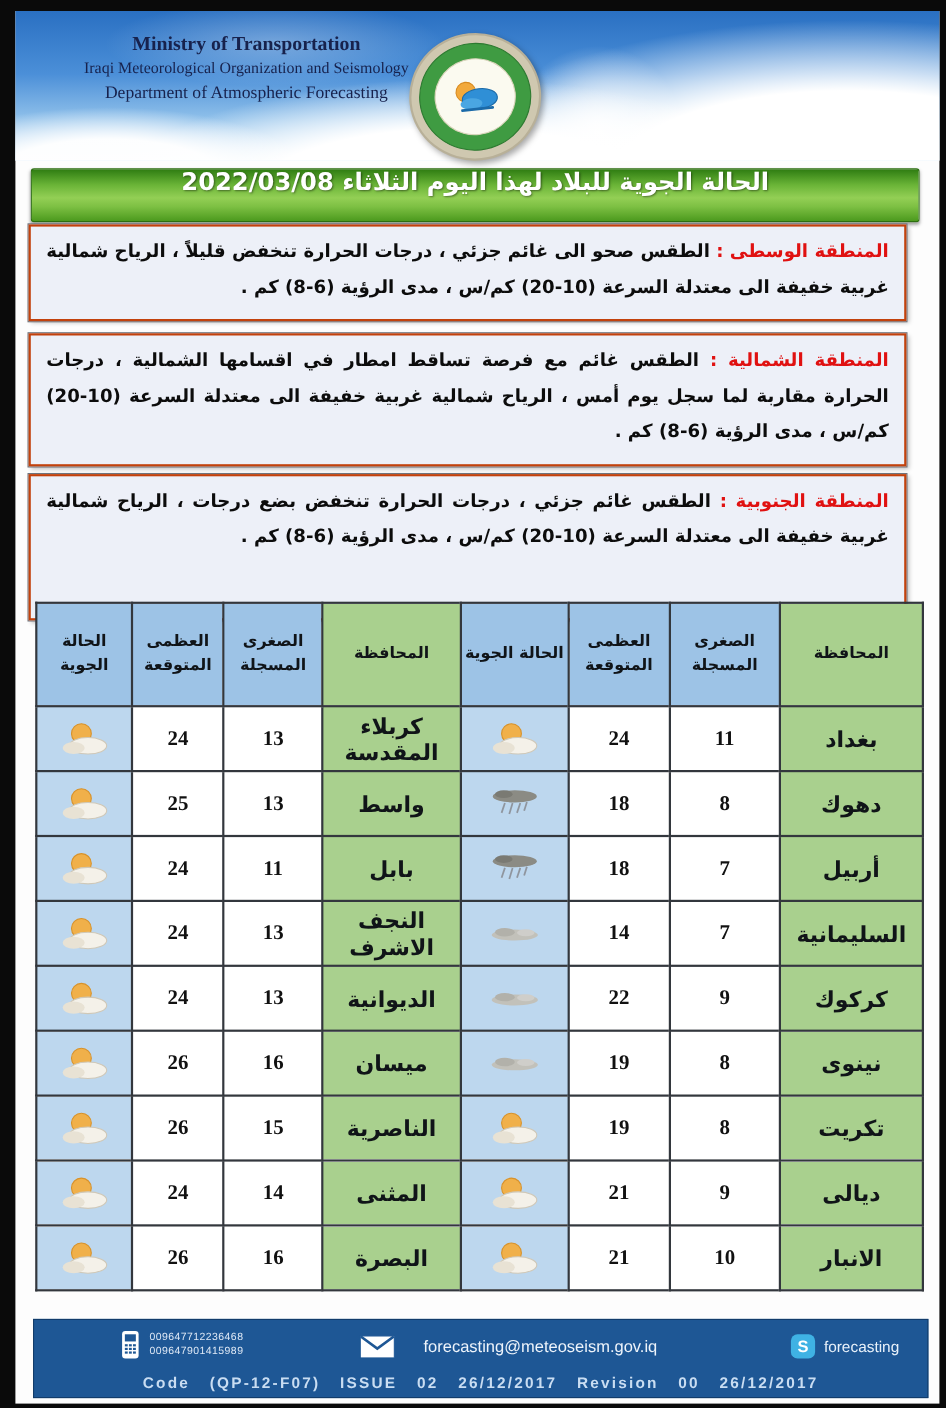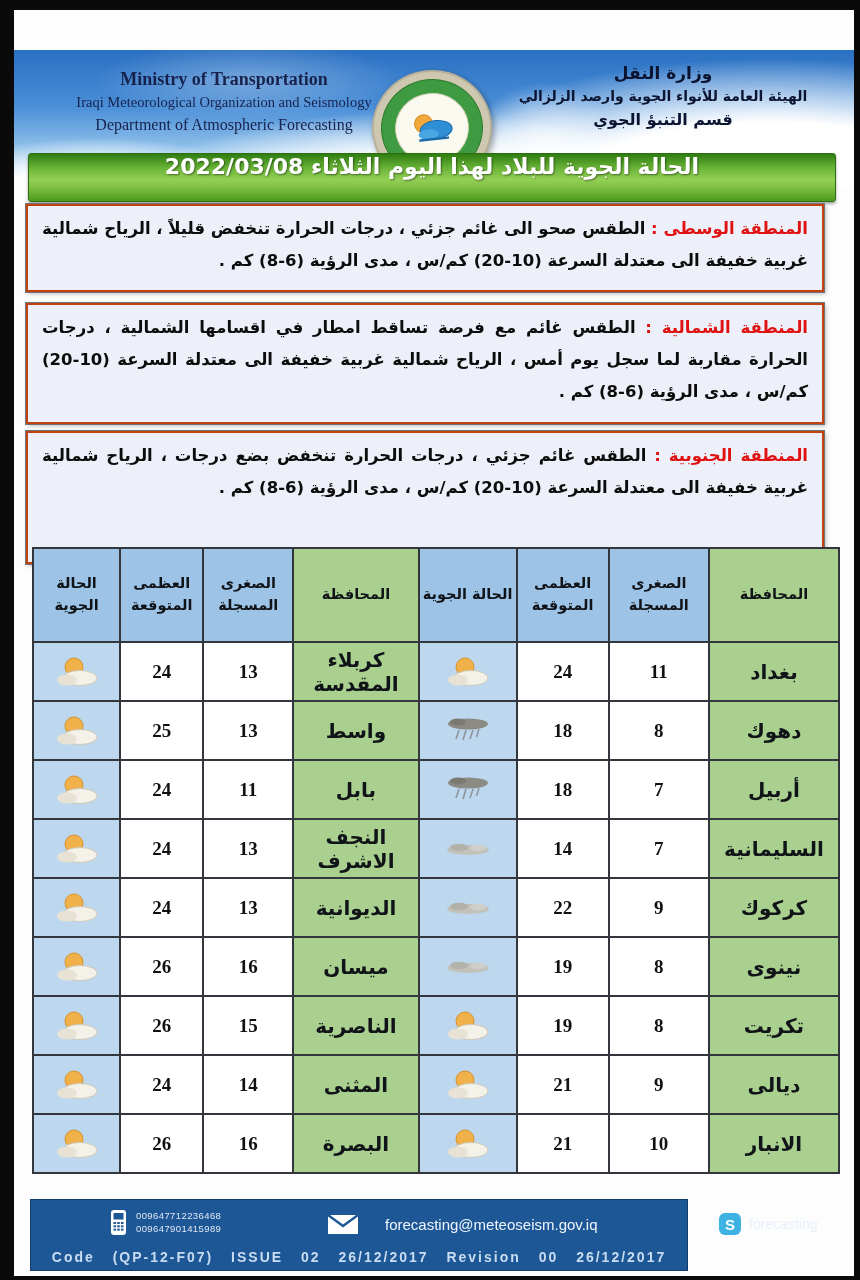--- a/index.html
+++ b/index.html
@@ -12,21 +12,20 @@
   
   .sky{
     position:absolute;left:0;top:0;width:840px;height:136px;
     background:
       radial-gradient(ellipse 260px 90px at 10% 112%, rgba(255,255,255,.97) 40%, rgba(255,255,255,0) 72%),
       radial-gradient(ellipse 430px 150px at 48% 128%, #ffffff 45%, rgba(255,255,255,0) 75%),
       radial-gradient(ellipse 520px 200px at 90% 115%, #ffffff 42%, rgba(255,255,255,0) 74%),
       radial-gradient(circle 110px at 63% 80%, rgba(255,255,255,.92), rgba(255,255,255,0) 70%),
       radial-gradient(ellipse 220px 55px at 28% 22%, rgba(255,255,255,.30), rgba(255,255,255,0) 70%),
       linear-gradient(180deg,#2a70c2 0%,#4b8fd8 42%,#8fc0ea 72%,#dceefb 100%);
-    margin-top: 40px;
   }
   .org-en{
     position:absolute;left:36px;top:16px;width:348px;text-align:center;
     font-family:"Liberation Serif","DejaVu Serif",serif;color:#17224d;line-height:1.45;
   }
   .org-en .l1{font-size:18px;font-weight:bold;}
   .org-en .l2{font-size:14.5px;}
   .org-en .l3{font-size:16px;}
   .org-ar{
     position:absolute;right:26px;top:10px;width:330px;text-align:center;direction:rtl;
@@ -86,21 +85,21 @@
   table.wx td{height:57px;}
   th.h-blue{background:#9dc3e6;}
   th.h-green{background:#a9d08e;}
   td.c-city{background:#a9d08e;font-weight:bold;font-size:20px;color:#101418;}
   td.c-num{background:#ffffff;font-family:"Liberation Serif","DejaVu Serif",serif;font-weight:bold;font-size:19px;color:#111;}
   td.c-icon{background:#bdd7ee;}
   td.c-icon svg{display:block;margin:0 auto;}
 
   
   .footer{
-    position:absolute;left:16px;top:1189px;width:658px;height:72px;
+    position:absolute;left:16px;top:1189px;width:814px;height:72px;
     background:#1e5795;border:1px solid #123c6b;box-sizing:border-box;
   }
   .footer-phone{position:absolute;left:78px;top:9px;display:flex;align-items:center;gap:8px;}
   .phone-nums{color:#dfe9f6;font-size:9.5px;line-height:1.35;letter-spacing:.4px;font-family:"Liberation Sans",sans-serif;}
   .footer-email{position:absolute;left:296px;top:14px;display:flex;align-items:center;gap:26px;}
   .footer-email .email-text{color:#eef4fb;font-size:15px;font-family:"Liberation Sans",sans-serif;}
   .footer-skype{position:absolute;left:688px;top:13px;display:flex;align-items:center;gap:8px;}
   .skype-badge{
     width:22px;height:22px;border-radius:6px;background:#3fb2e4;color:#fff;
     font-weight:bold;font-size:15px;display:flex;align-items:center;justify-content:center;
@@ -127,25 +126,20 @@
     <div class="logo">
       <div class="ring"></div>
       <div class="core">
         <svg width="52" height="36" viewBox="0 0 52 36">
           <circle cx="18" cy="13" r="9" fill="#f2a93b" stroke="#d88a1f"></circle>
           <ellipse cx="30" cy="20" rx="16" ry="9" fill="#2f8fd6" stroke="#1b6aa8"></ellipse>
           <ellipse cx="22" cy="24" rx="10" ry="5" fill="#4aa6e2"></ellipse>
           <rect x="12" y="28" width="30" height="2.5" rx="1" fill="#1b6aa8"></rect>
         </svg>
       </div>
-    </div>
-    <div class="org-ar">
-      <div class="l1">وزارة النقل</div>
-      <div class="l2">الهيئة العامة للأنواء الجوية وارصد الزلزالي</div>
-      <div class="l3">قسم التنبؤ الجوي</div>
     </div>
   </div>
 
   <div class="banner">
     <div class="title">الحالة الجوية للبلاد لهذا اليوم الثلاثاء 2022/03/08</div>
   </div>
 
   <div class="region-box" id="box-central">
     <span class="region-name">المنطقة الوسطى :</span>
     <span>الطقس صحو الى غائم جزئي ، درجات الحرارة تنخفض قليلاً ، الرياح شمالية غربية خفيفة الى معتدلة السرعة (10-20) كم/س ، مدى الرؤية (6-8) كم .</span>

